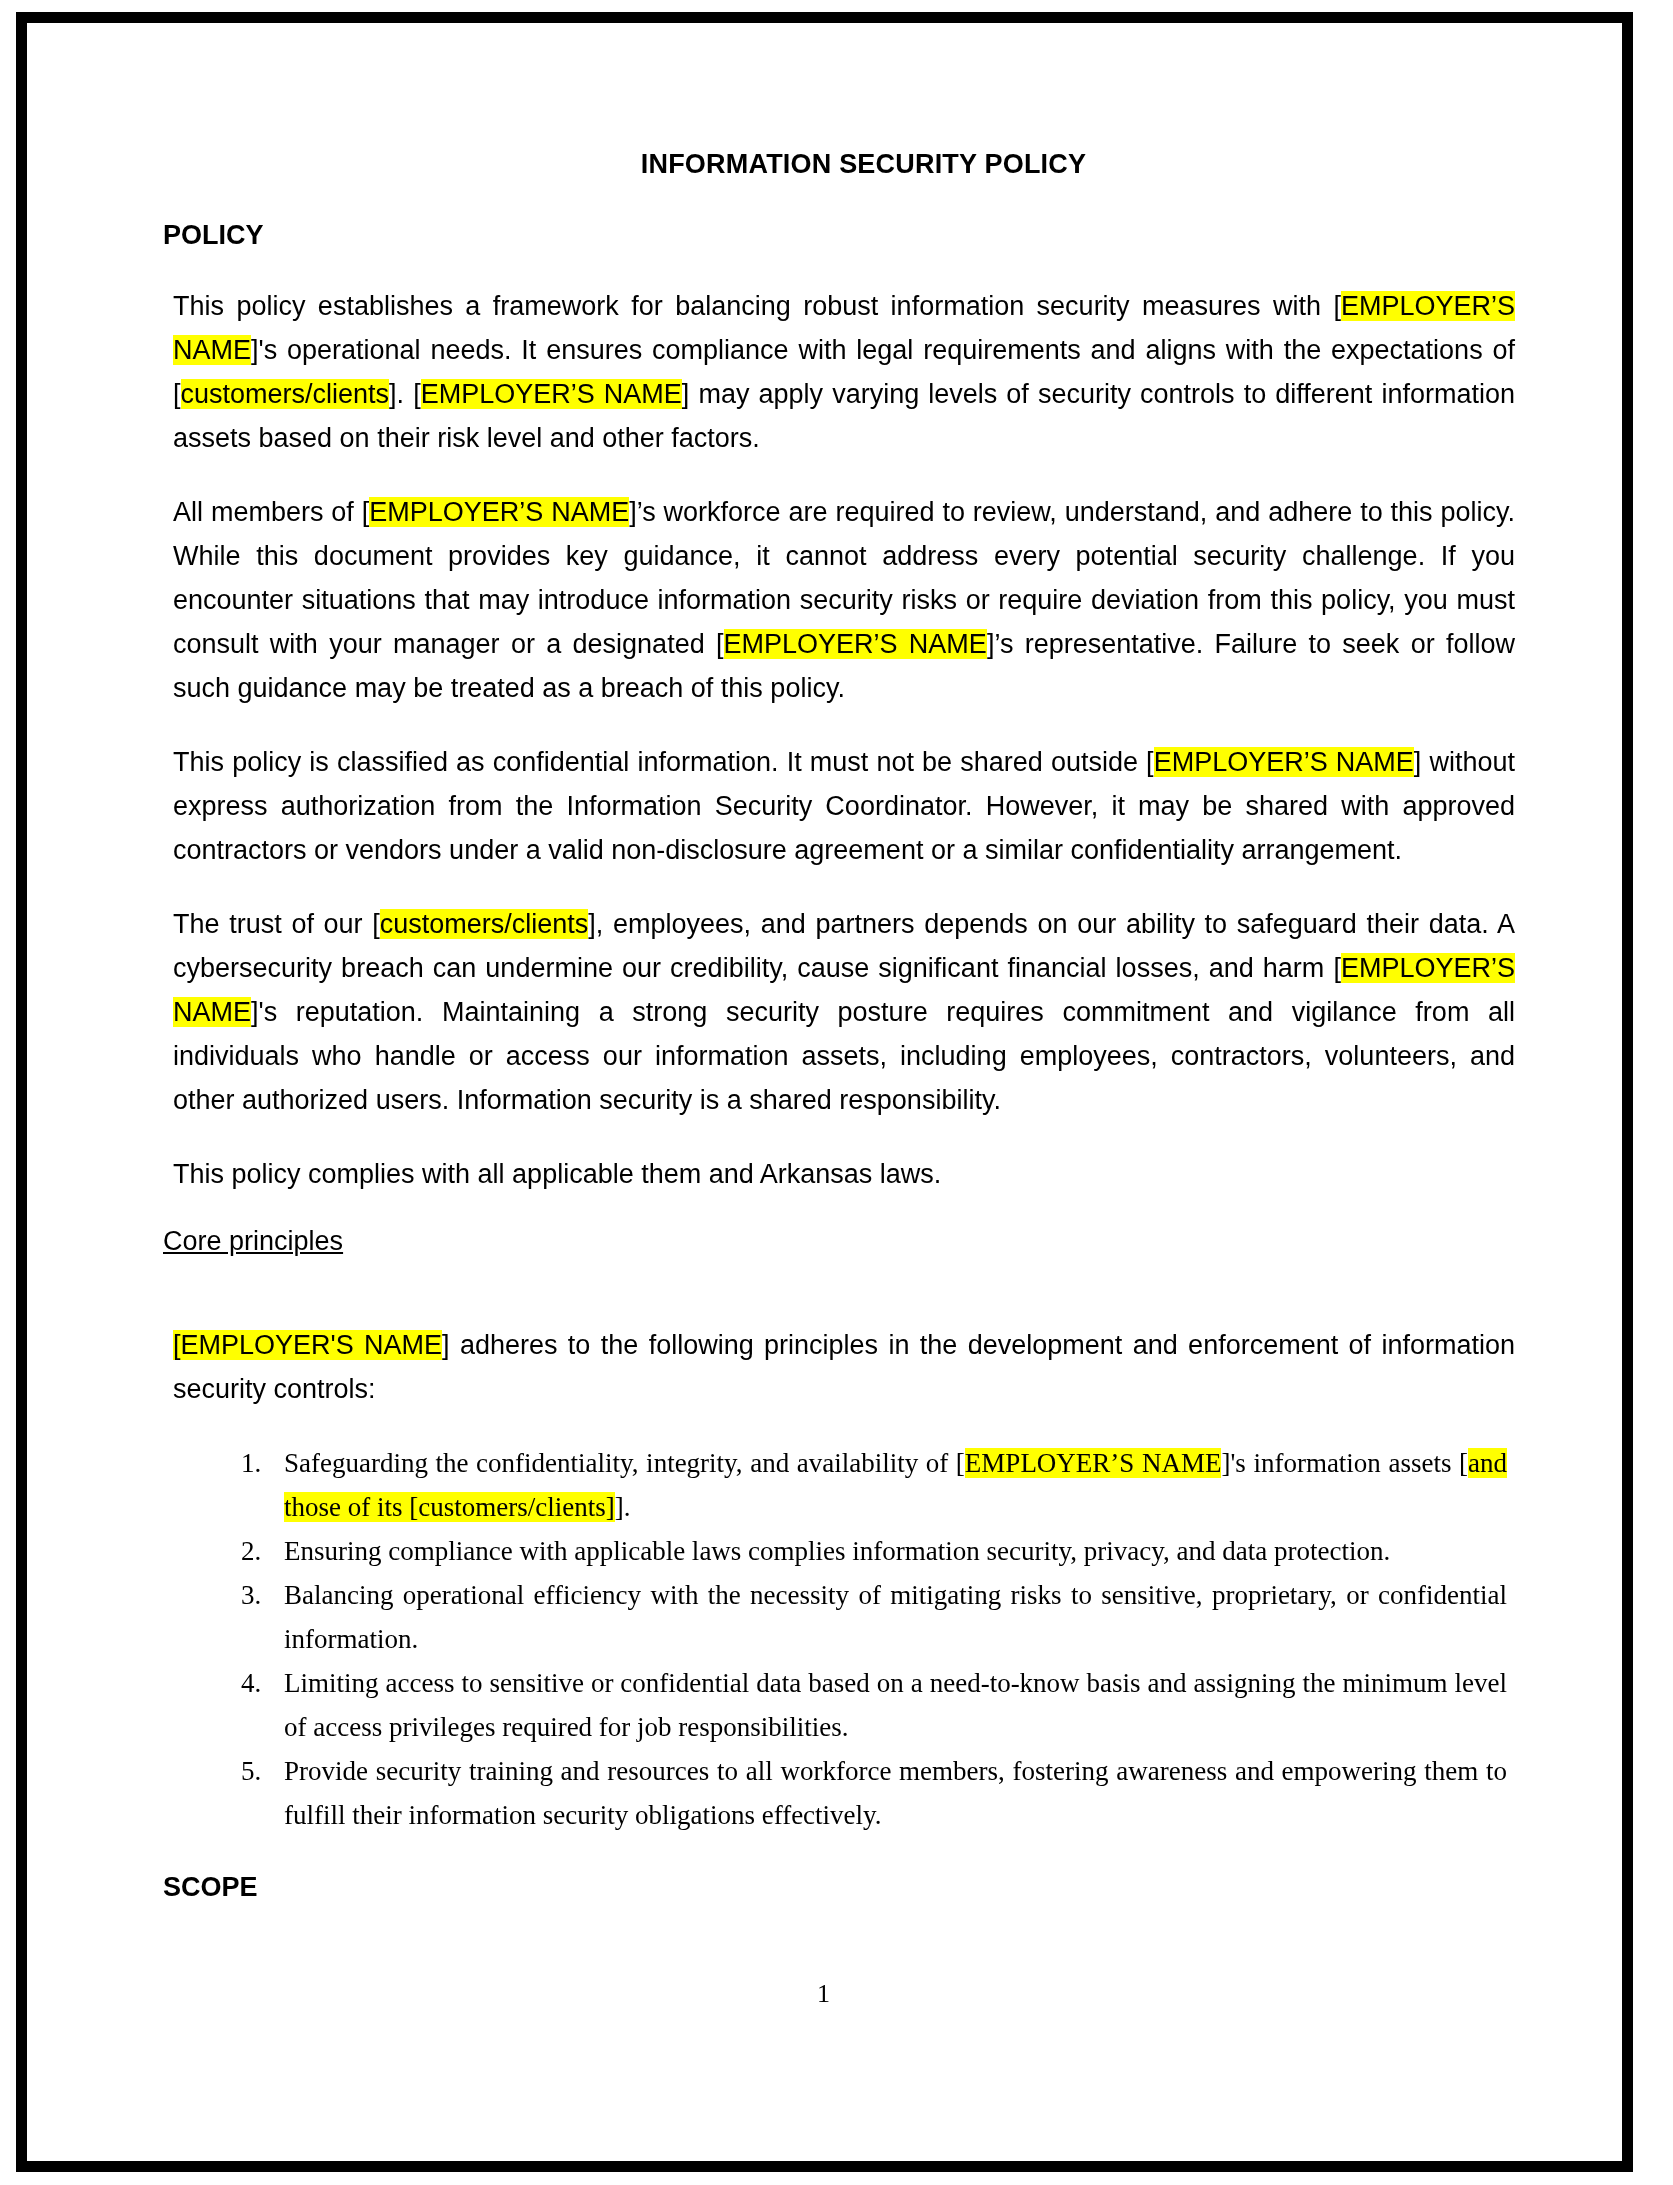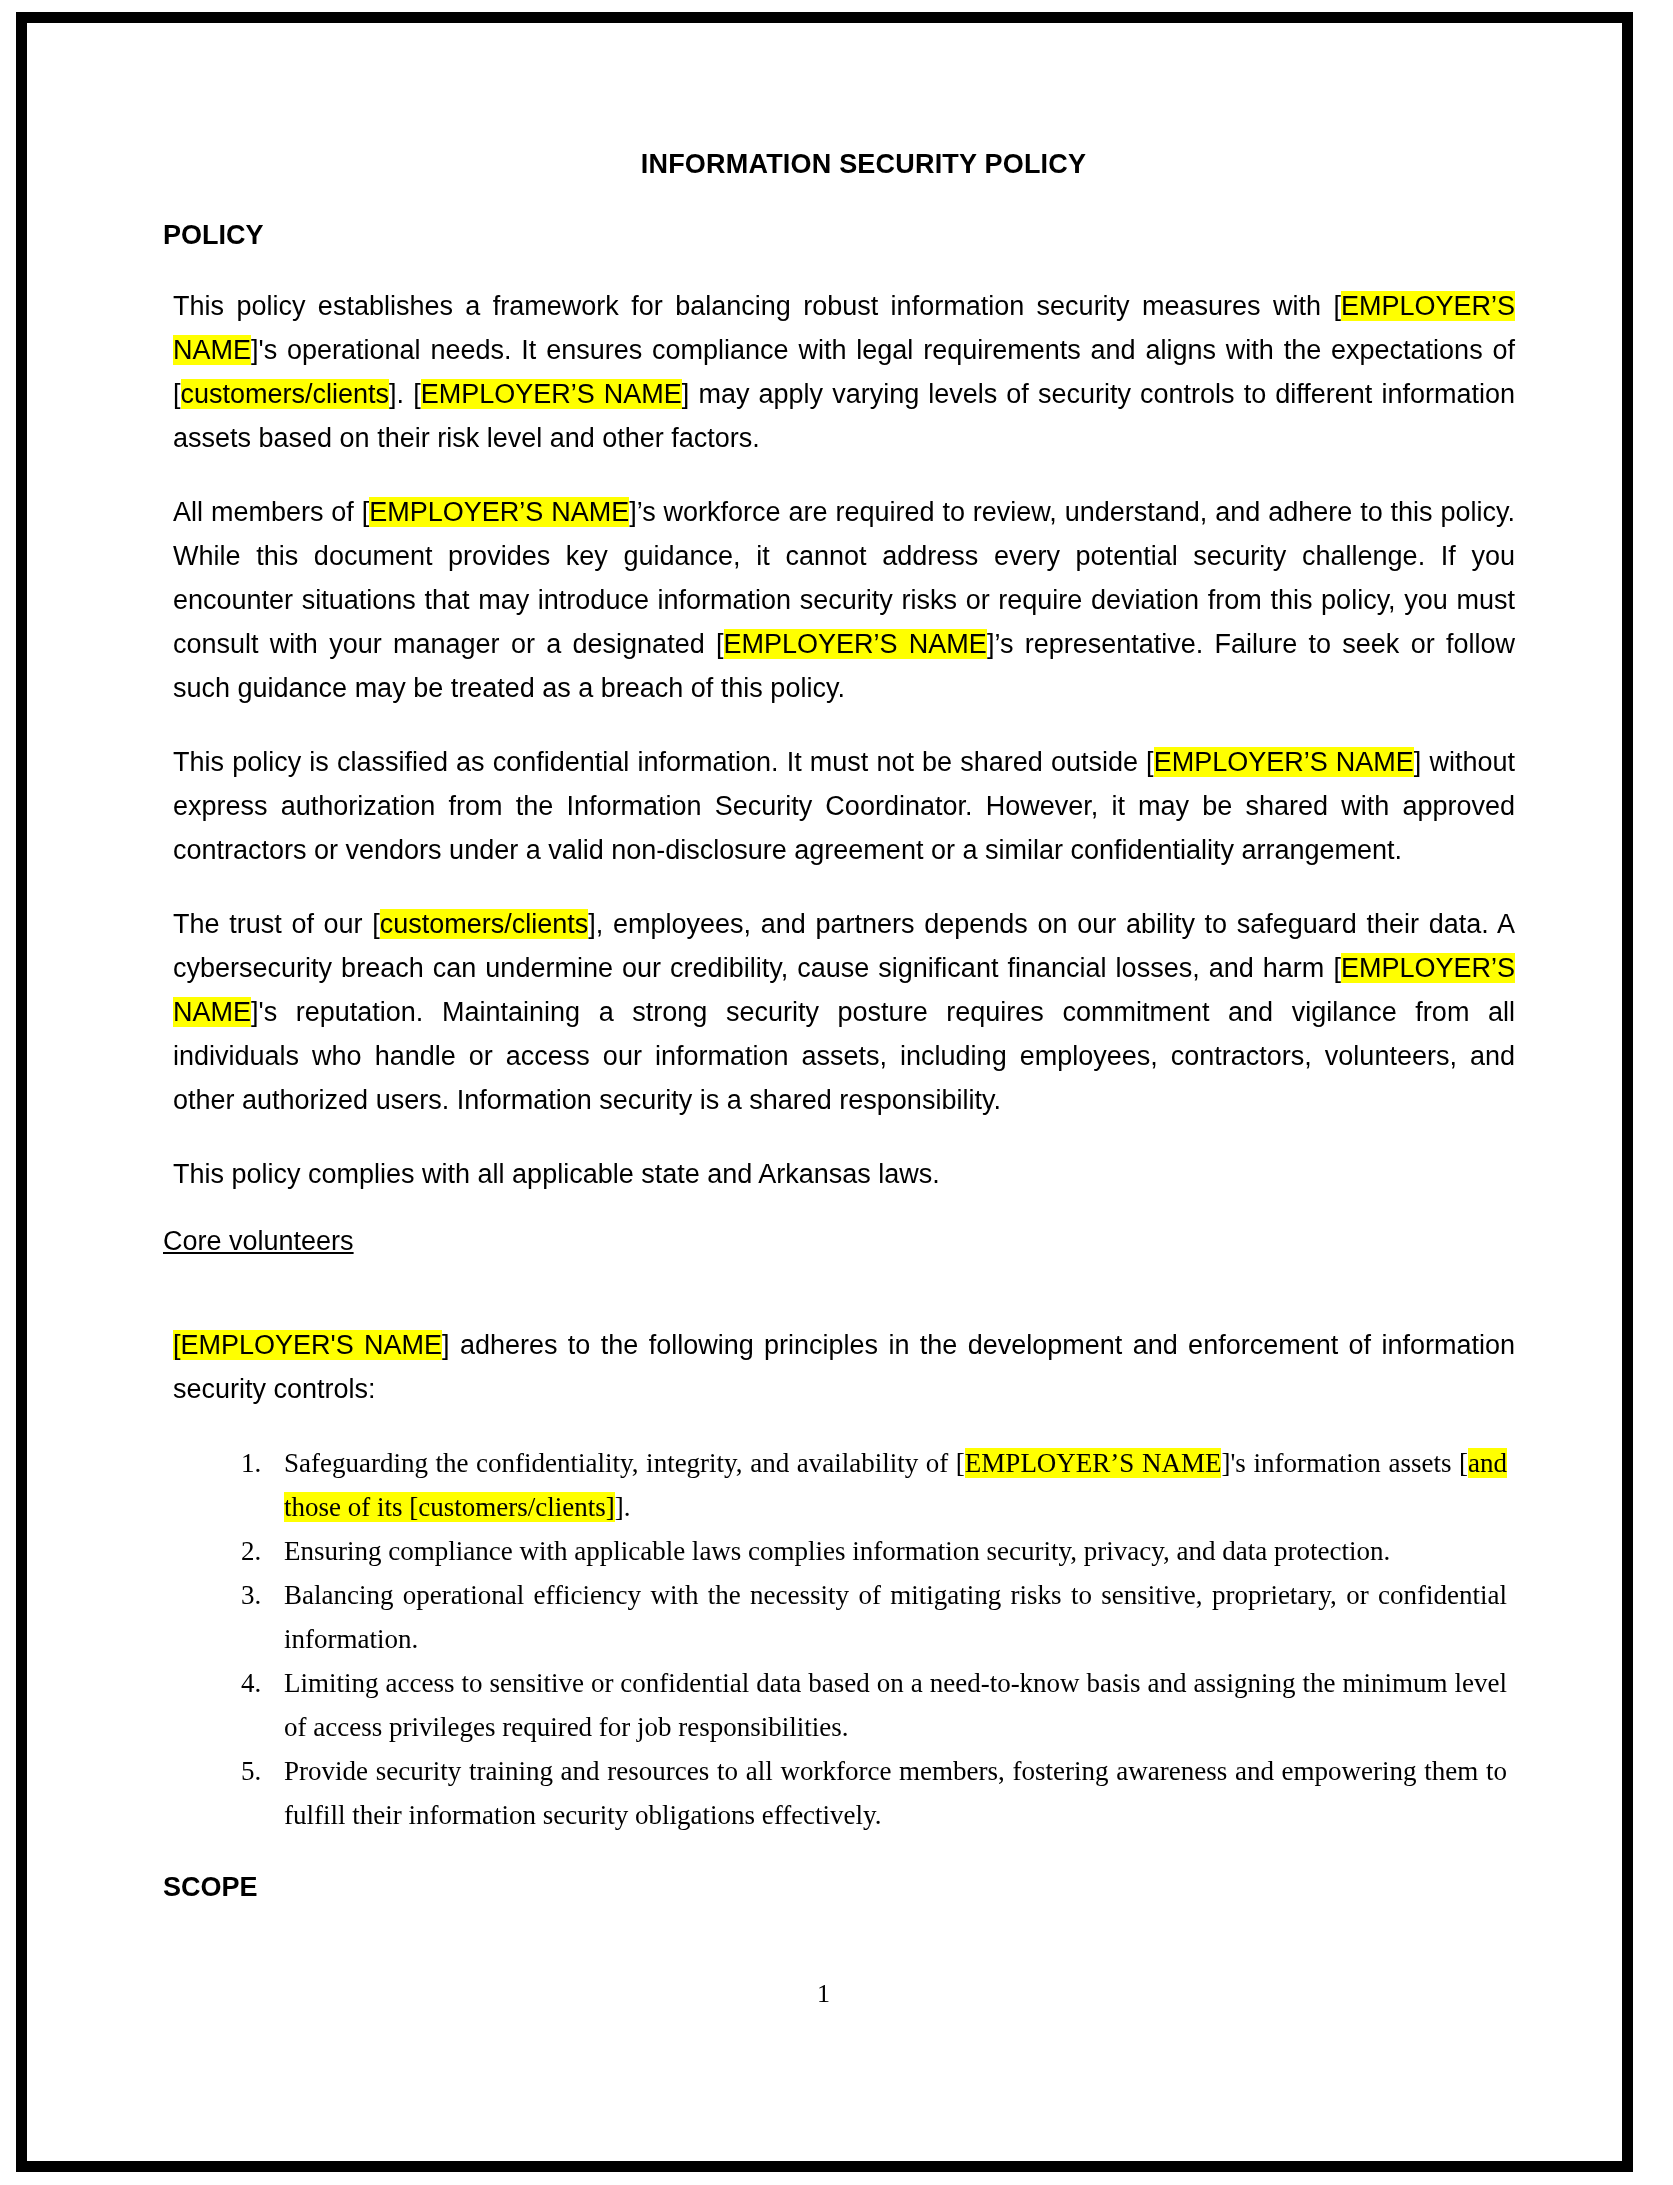--- a/index.html
+++ b/index.html
@@ -120,23 +120,23 @@
     <div class="section-heading">POLICY</div>
 
     <p class="body"><span>This policy establishes a framework for balancing robust information security measures with [</span><mark class="hl">EMPLOYER’S NAME</mark><span>]'s operational needs. It ensures compliance with legal requirements and aligns with the expectations of [</span><mark class="hl">customers/clients</mark><span>]. [</span><mark class="hl">EMPLOYER’S NAME</mark><span>] may apply varying levels of security controls to different information assets based on their risk level and other factors.</span></p>
 
     <p class="body"><span>All members of [</span><mark class="hl">EMPLOYER’S NAME</mark><span>]’s workforce are required to review, understand, and adhere to this policy. While this document provides key guidance, it cannot address every potential security challenge. If you encounter situations that may introduce information security risks or require deviation from this policy, you must consult with your manager or a designated [</span><mark class="hl">EMPLOYER’S NAME</mark><span>]’s representative. Failure to seek or follow such guidance may be treated as a breach of this policy.</span></p>
 
     <p class="body"><span>This policy is classified as confidential information. It must not be shared outside [</span><mark class="hl">EMPLOYER’S NAME</mark><span>] without express authorization from the Information Security Coordinator. However, it may be shared with approved contractors or vendors under a valid non-disclosure agreement or a similar confidentiality arrangement.</span></p>
 
     <p class="body"><span>The trust of our [</span><mark class="hl">customers/clients</mark><span>], employees, and partners depends on our ability to safeguard their data. A cybersecurity breach can undermine our credibility, cause significant financial losses, and harm [</span><mark class="hl">EMPLOYER’S NAME</mark><span>]'s reputation. Maintaining a strong security posture requires commitment and vigilance from all individuals who handle or access our information assets, including employees, contractors, volunteers, and other authorized users. Information security is a shared responsibility.</span></p>
 
-    <p class="body"><span>This policy complies with all applicable state and Arkansas laws.</span></p>
+    <p class="body"><span>This policy complies with all applicable them and Arkansas laws.</span></p>
 
-    <div class="sub-heading-wrap"><span class="sub-heading">Core volunteers</span></div>
+    <div class="sub-heading-wrap"><span class="sub-heading">Core principles</span></div>
 
     <p class="body"><mark class="hl">[EMPLOYER'S NAME</mark><span>] adheres to the following principles in the development and enforcement of information security controls:</span></p>
 
     <ol class="principles">
       <li><span>Safeguarding the confidentiality, integrity, and availability of [</span><mark class="hl">EMPLOYER’S NAME</mark><span>]'s information assets [</span><mark class="hl">and those of its [customers/clients]</mark><span>].</span></li>
       <li><span>Ensuring compliance with applicable laws complies information security, privacy, and data protection.</span></li>
       <li><span>Balancing operational efficiency with the necessity of mitigating risks to sensitive, proprietary, or confidential information.</span></li>
       <li><span>Limiting access to sensitive or confidential data based on a need-to-know basis and assigning the minimum level of access privileges required for job responsibilities.</span></li>
       <li><span>Provide security training and resources to all workforce members, fostering awareness and empowering them to fulfill their information security obligations effectively.</span></li>
     </ol>

